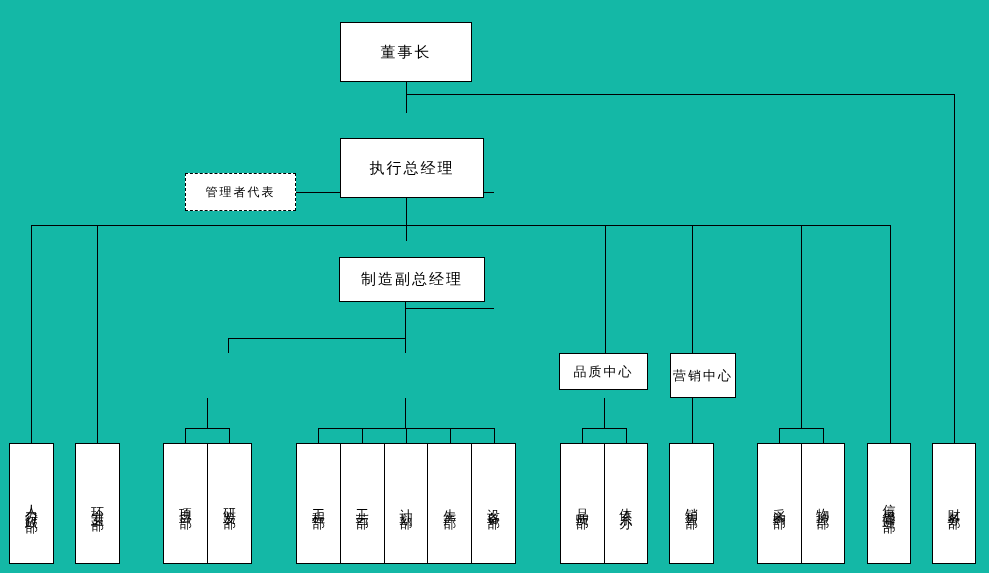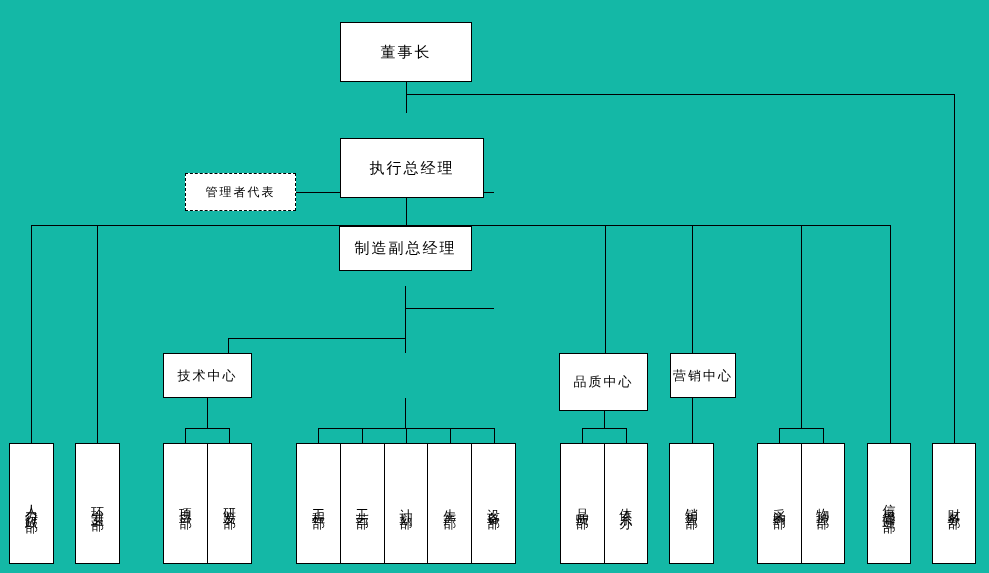--- a/index.html
+++ b/index.html
@@ -28,25 +28,25 @@
     writing-mode:vertical-rl; text-orientation:upright;
     letter-spacing:4px; font-size:13px; line-height:1;
   }
   .ln { position:absolute; background:#000; }
 
   
   #chairman        { left:340px; top:22px;  width:132px; height:60px; }
   #exec-gm         { left:340px; top:113px; width:144px; height:60px;margin-top:25px; }
   #mgmt-rep        { left:185px; top:173px; width:111px; height:38px; }
   #gm-office       { left:493px; top:173px; width:89px;  height:38px; }
-  #mfg-deputy-gm   { left:339px; top:226px; width:133px; height:45px; }
+  #mfg-deputy-gm   { left:339px; top:257px; width:146px; height:45px; }
   #mfg-office      { left:493px; top:285px; width:89px;  height:38px; }
   #tech-center     { left:163px; top:353px; width:89px;  height:45px; }
   #mfg-center      { left:361px; top:353px; width:88px;  height:45px; }
-  #quality-center  { left:559px; top:353px; width:89px;  height:58px; }
+  #quality-center  { left:559px; top:353px; width:89px;  height:37px; }
   #marketing-center{ left:670px; top:353px; width:66px;  height:45px; }
 
   #hr-admin        { left:9px;   top:443px; width:45px;  height:121px; }
   #ehs             { left:75px;  top:443px; width:45px;  height:121px; }
   #grp-project-rd  { left:163px; top:443px; width:89px;  height:121px; }
   #grp-mfg-depts   { left:296px; top:443px; width:220px; height:121px; }
   #grp-quality     { left:560px; top:443px; width:88px;  height:121px; }
   #sales           { left:669px; top:443px; width:45px;  height:121px; }
   #grp-supply      { left:757px; top:443px; width:88px;  height:121px; }
   #info-mgmt       { left:867px; top:443px; width:44px;  height:121px; }
@@ -91,21 +91,20 @@
   <div class="ln" style="left:692px;top:398px;width:1px;height:45px"></div>
   <div class="ln" style="left:779px;top:428px;width:45px;height:1px"></div>
   <div class="ln" style="left:779px;top:429px;width:1px;height:14px"></div>
   <div class="ln" style="left:823px;top:429px;width:1px;height:14px"></div>
 
   <div class="box f15" id="chairman">董事长</div>
   <div class="box f15" id="exec-gm">执行总经理</div>
   <div class="box f14 dashed" id="mgmt-rep">管理者代表</div>
   <div class="box f15" id="mfg-deputy-gm">制造副总经理</div>
 
-  <div class="box f13" id="tech-center">技术中心</div>
   <div class="box f13" id="quality-center">品质中心</div>
   <div class="box f13" id="marketing-center">营销中心</div>
 
   <div class="box" id="hr-admin">
     <span class="v">人力行政部</span>
   </div>
   <div class="box" id="ehs">
     <span class="v">环安卫部</span>
   </div>
 

